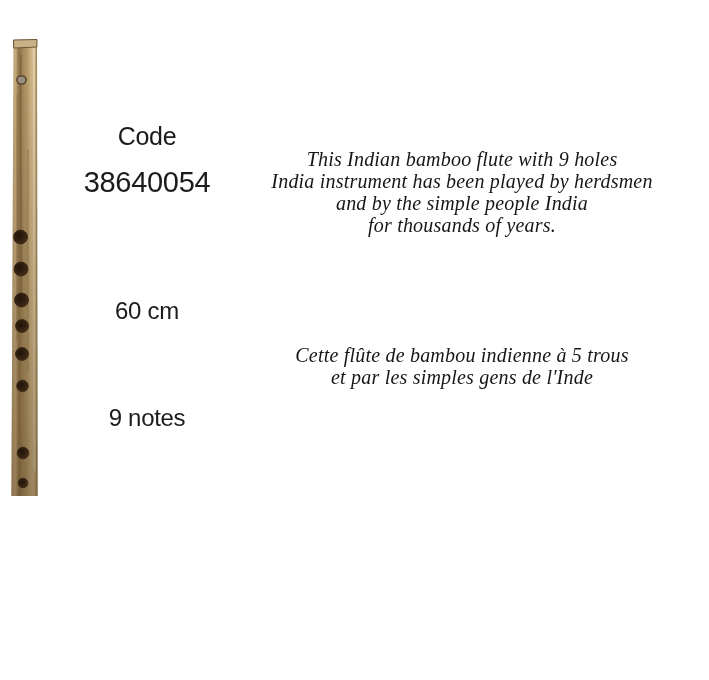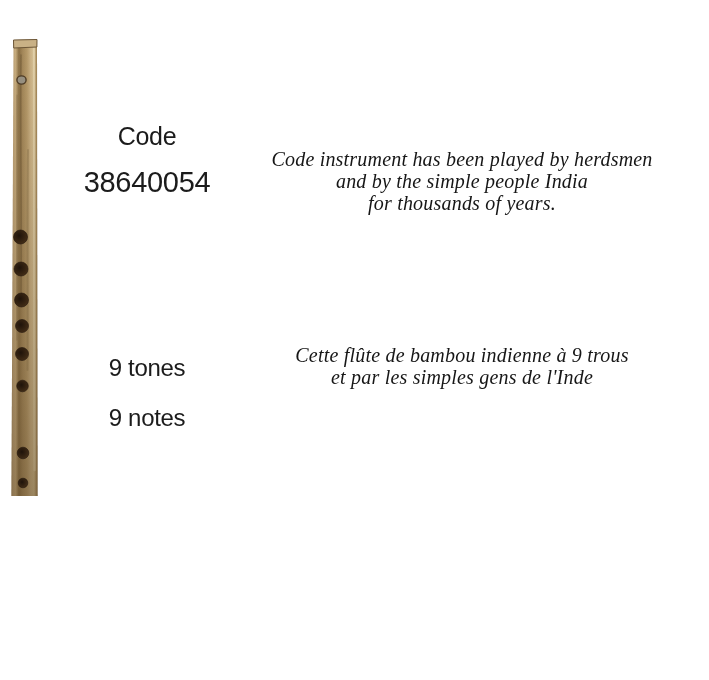--- a/index.html
+++ b/index.html
@@ -125,28 +125,29 @@
       <circle cx="22.5" cy="386" r="5.8" fill="url(#holeG)"></circle>
       <circle cx="23" cy="453" r="5.8" fill="url(#holeG)"></circle>
       <circle cx="23" cy="483" r="4.8" fill="url(#holeG)"></circle>
       <circle cx="23.5" cy="502" r="3.8" fill="url(#holeG)"></circle>
     </g>
   </svg>
 
   <div class="specs">
     <div class="spec-line spec-code-label">Code</div>
     <div class="spec-line spec-code-value">38640054</div>
-    <div class="spec-line spec-tones">9 tones</div>
+    <div class="spec-line spec-length">60 cm</div>
     <div class="spec-line spec-notes">9 notes</div>
   </div>
 
   <div class="desc desc-en">
-    <span class="line">Code instrument has been played by herdsmen</span>
+    <span class="line">This Indian bamboo flute with 9 holes</span>
+    <span class="line">India instrument has been played by herdsmen</span>
     <span class="line">and by the simple people India</span>
     <span class="line">for thousands of years.</span>
   </div>
 
   <div class="desc desc-fr">
-    <span class="line">Cette flûte de bambou indienne à 9 trous</span>
+    <span class="line">Cette flûte de bambou indienne à 5 trous</span>
     <span class="line">et par les simples gens de l'Inde</span>
   </div>
 
 </div>
 
 </body></html>

